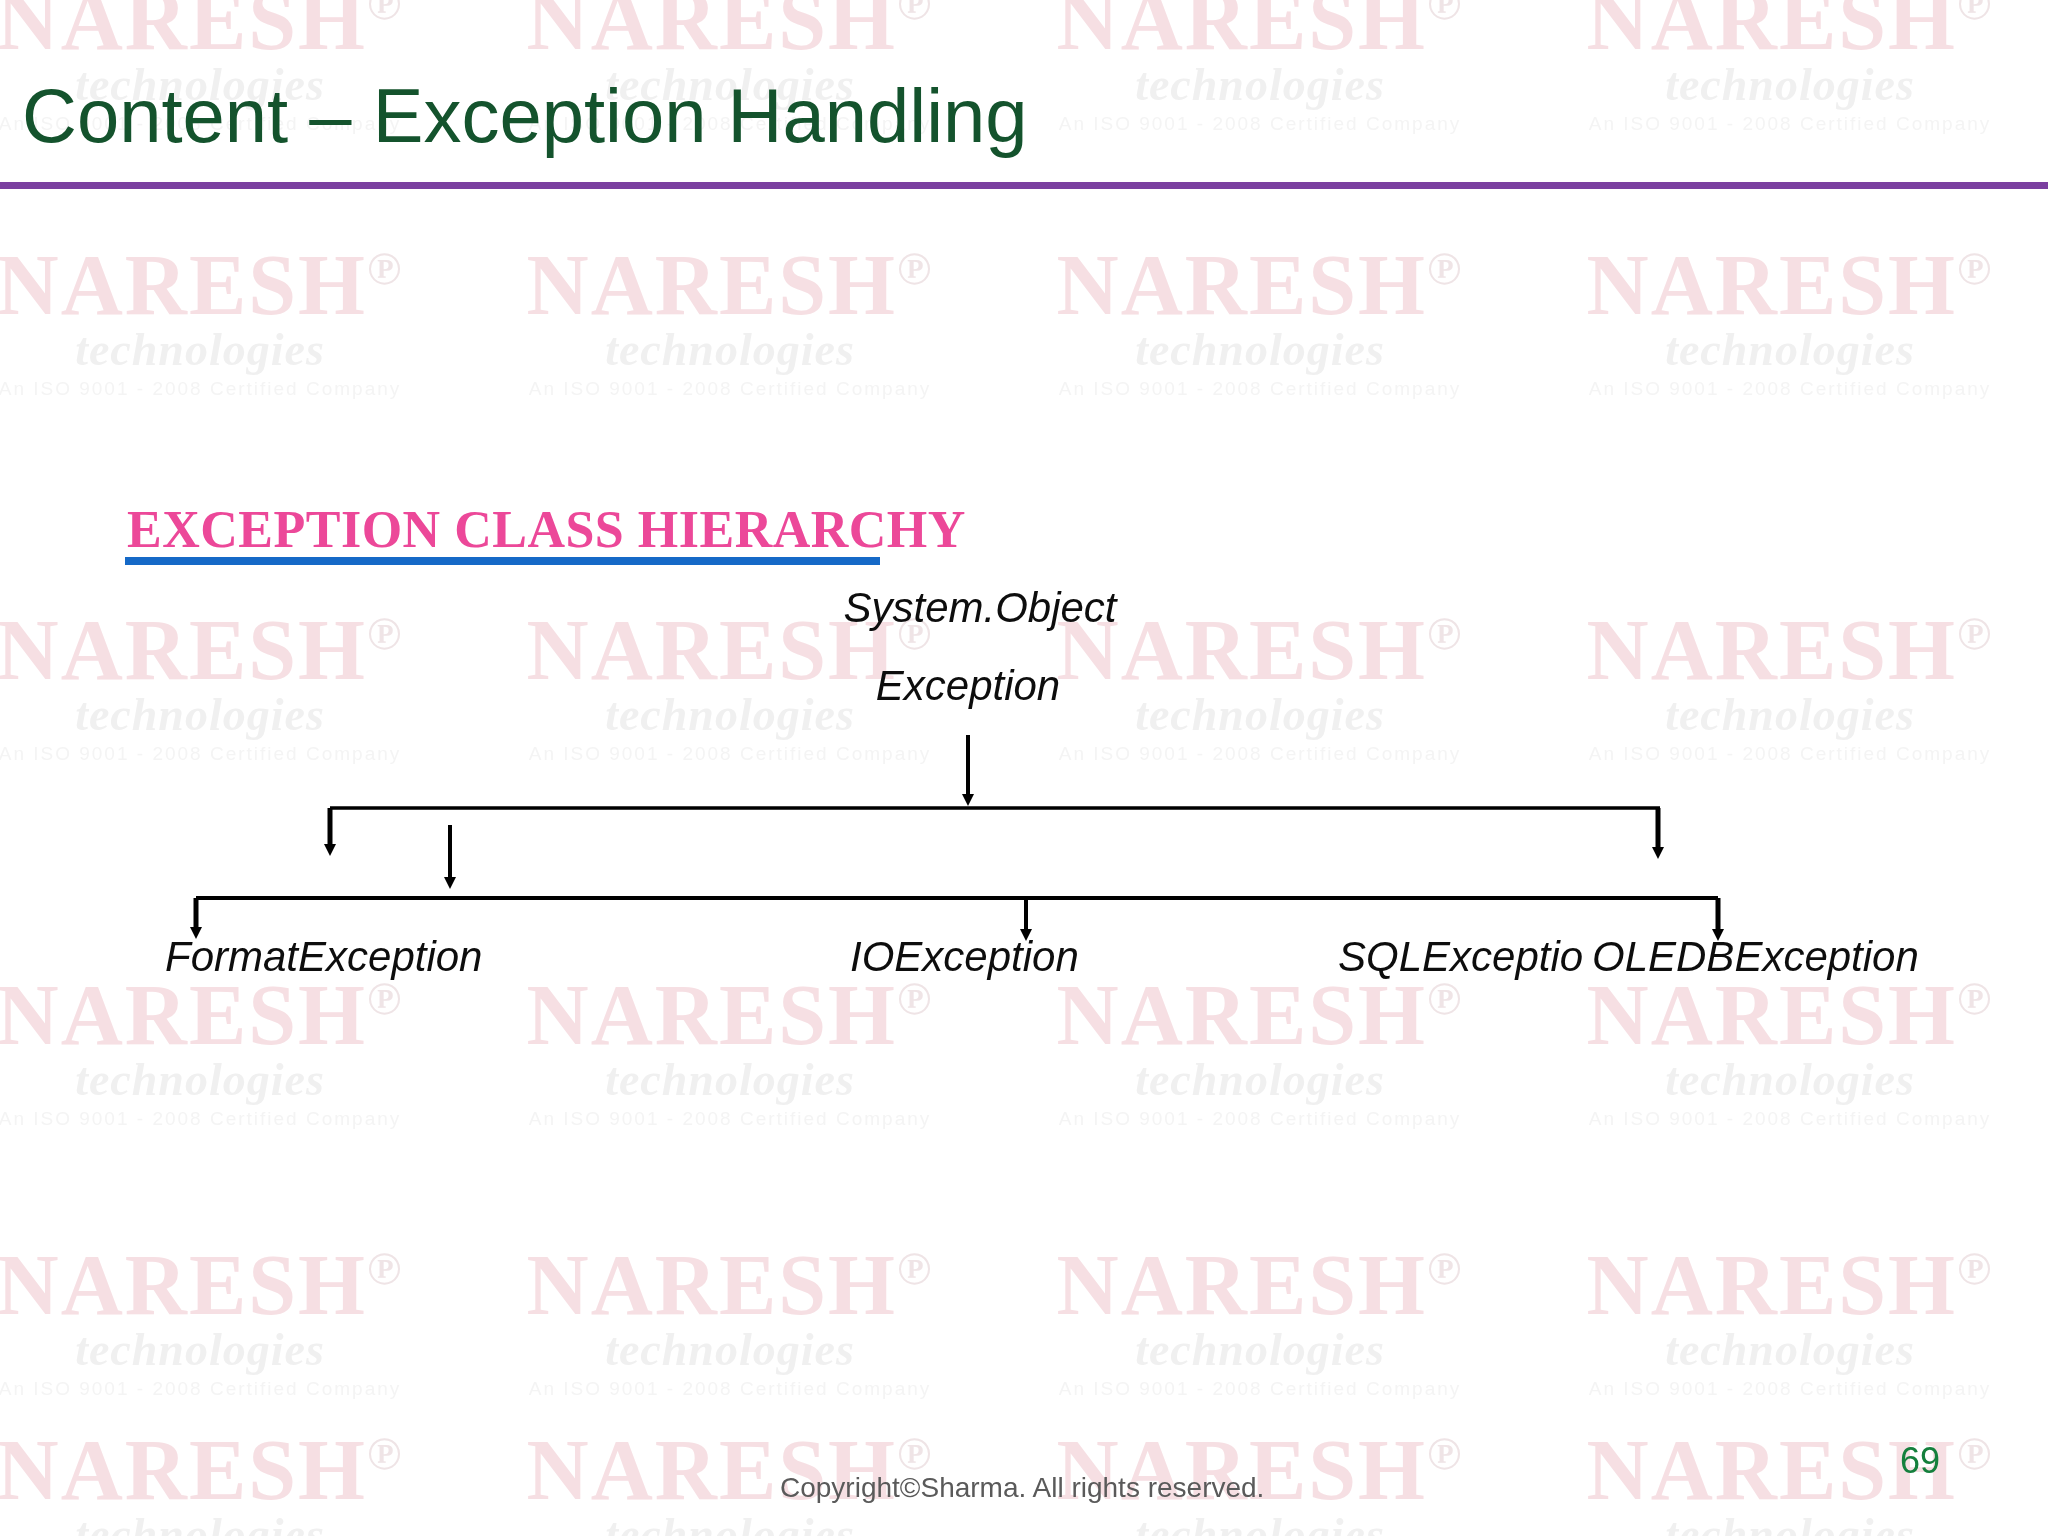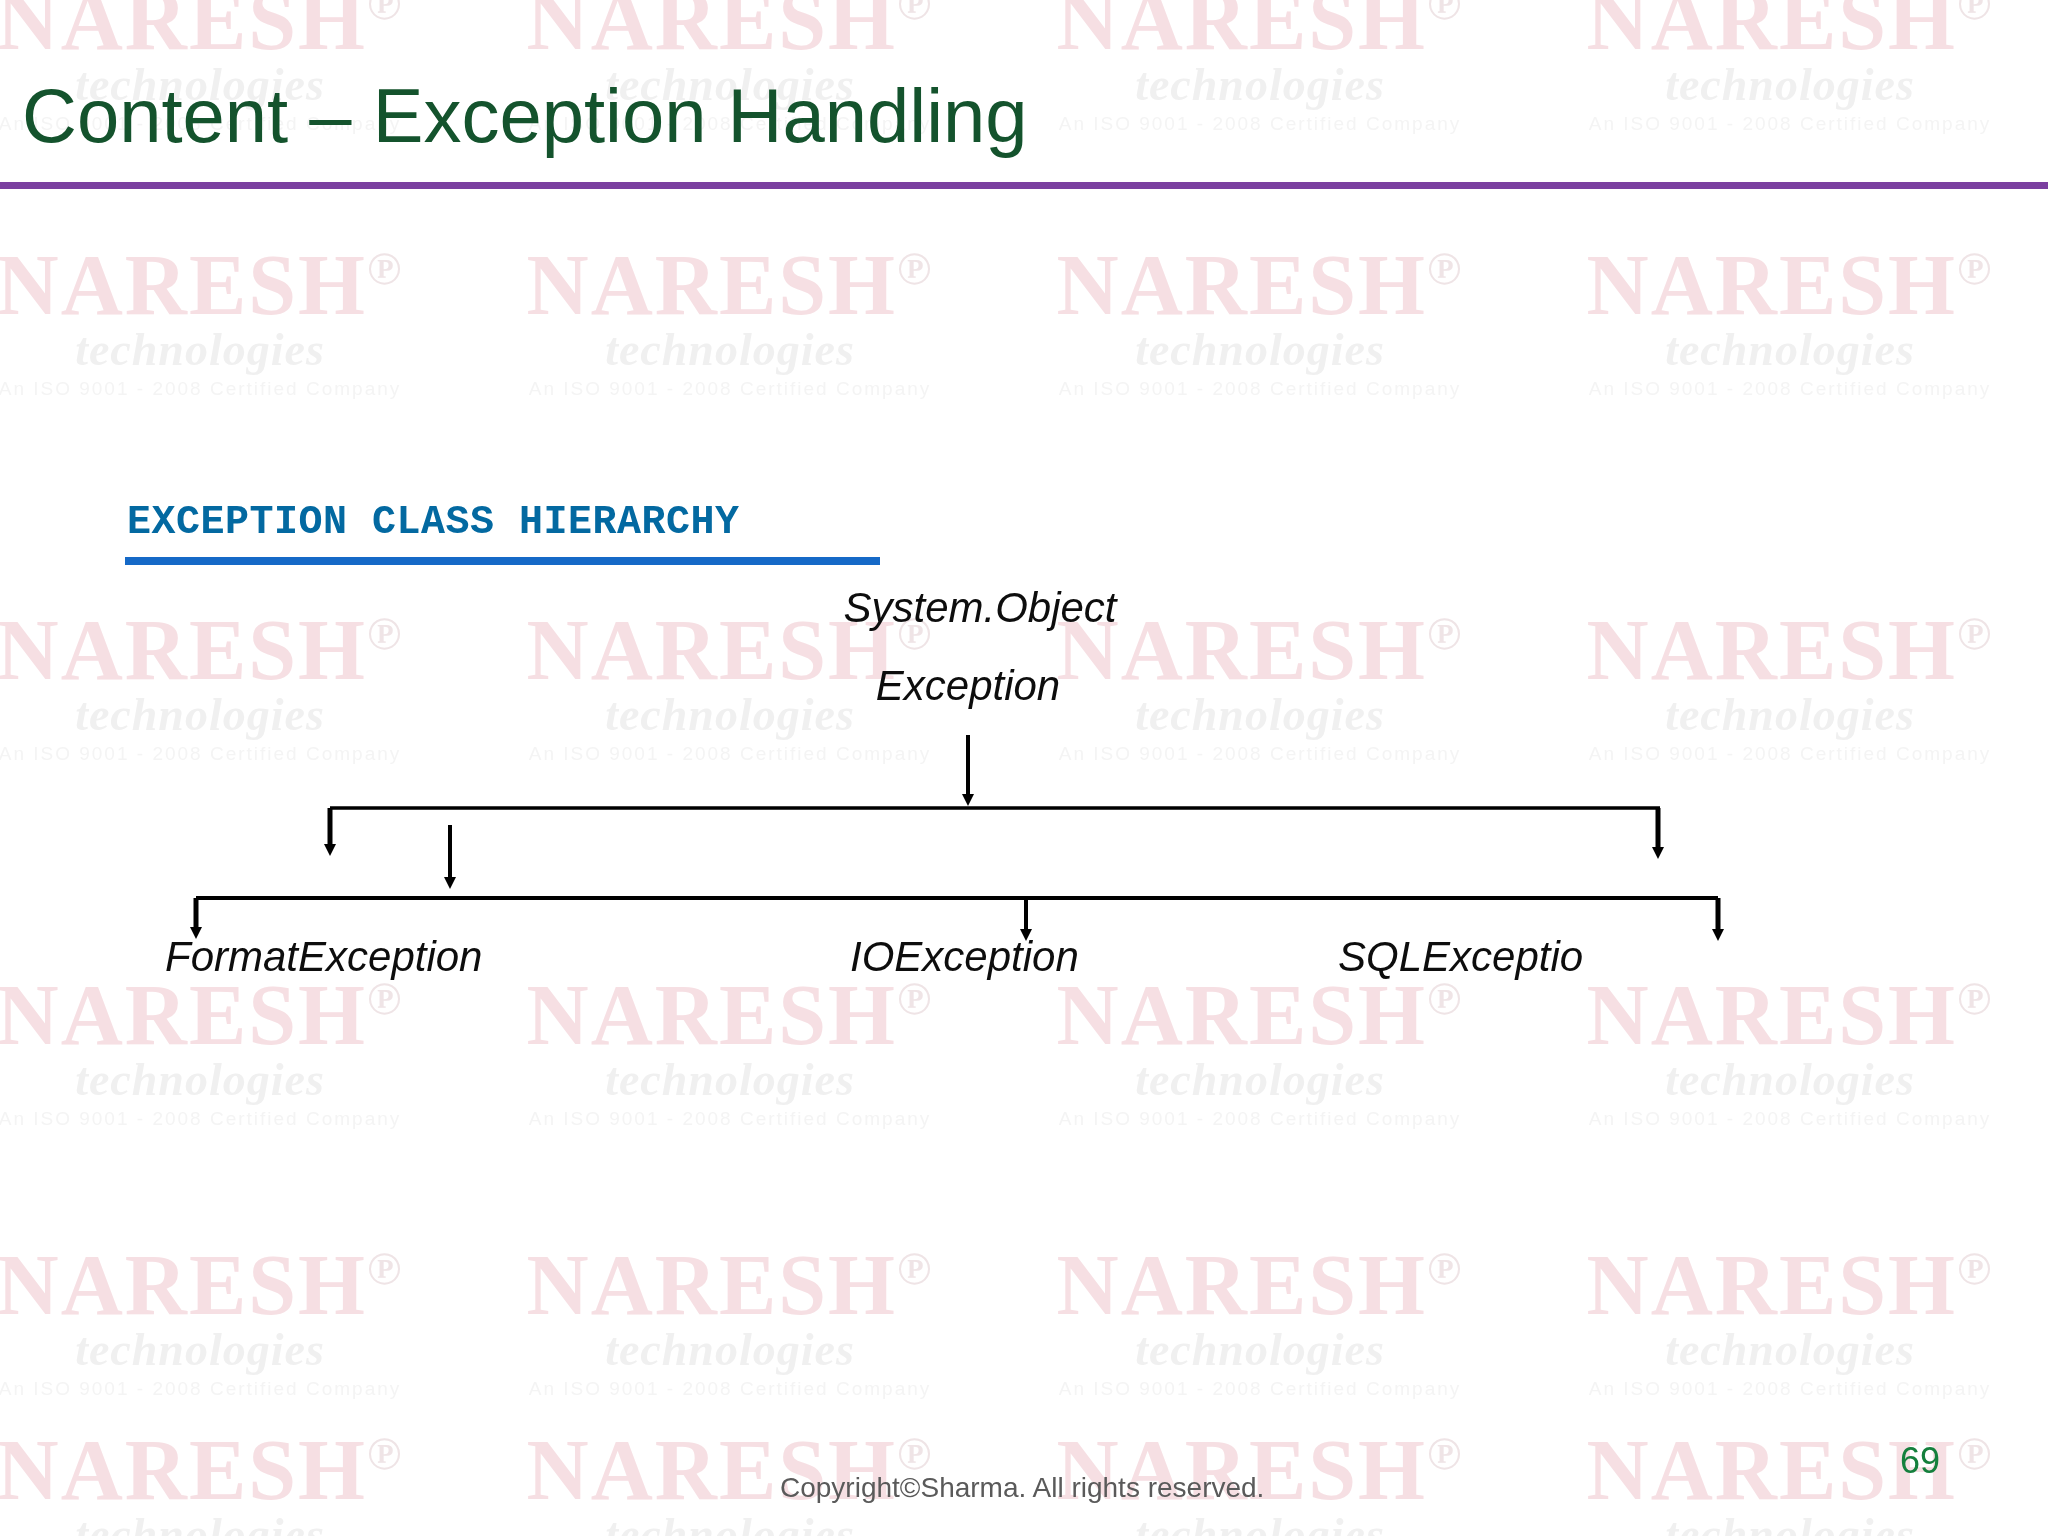--- a/index.html
+++ b/index.html
@@ -72,24 +72,24 @@
   #title-rule{
     position:absolute;
     left:0;top:182px;
     width:2048px;height:7px;
     background:#7B3FA0;
   }
 
   #section-heading{
     position:absolute;
     left:127px;top:500px;
-    font-family:Liberation Mono, monospace;
+    font-family:Liberation Serif, serif;
     font-weight:700;
-    font-size:40px;
-    color:#0369a1;
+    font-size:52px;
+    color:#ec4899;
     letter-spacing:0.5px;
     white-space:nowrap;
   }
   #section-heading-underline{
     position:absolute;
     left:125px;top:557px;
     width:755px;height:8px;
     background:#1569C7;
   }
 
@@ -303,17 +303,18 @@
   <div class="node-label center" style="left:968px;top:662px;">Exception</div>
 
 
 
   <div class="node-label" style="left:165px;top:933px;">FormatException</div>
 
   <div class="node-label" style="left:850px;top:933px;">IOException</div>
 
   <div class="node-label" style="left:1338px;top:933px;">SQLExceptio</div>
 
+  <div class="node-label" style="left:1592px;top:933px;">OLEDBException</div>
 
   <div id="footer-copyright">Copyright©Sharma. All rights reserved.</div>
   <div id="footer-pagenum">69</div>
 
 </div>
 
 </body></html>

